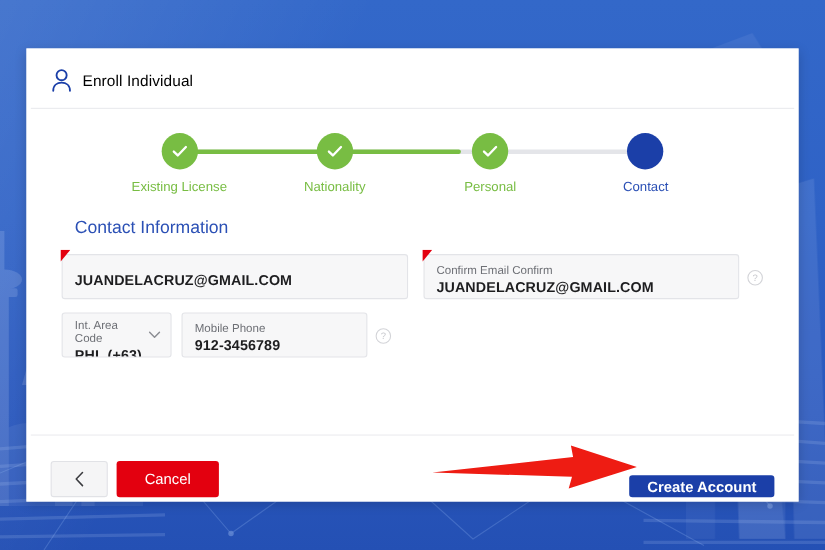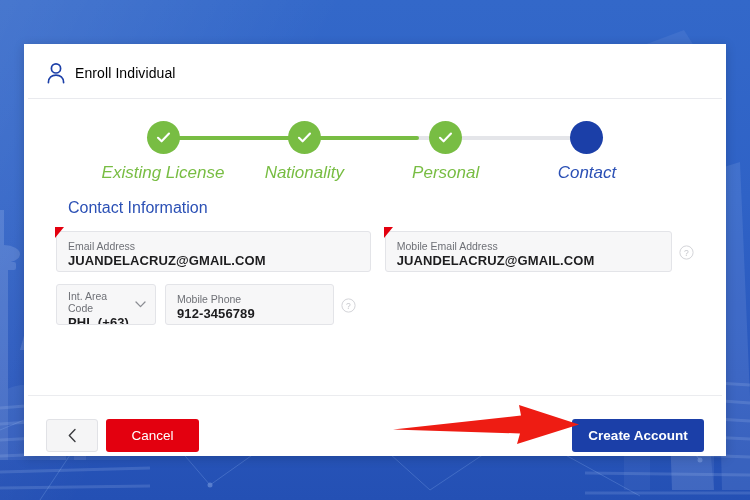--- a/index.html
+++ b/index.html
@@ -143,23 +143,22 @@
     border-radius: 50%;
     display: flex;
     align-items: center;
     justify-content: center;
   }
   .step-bullet.done { background: #78bd43; }
   .step-bullet.current { background: #1b3fa8; }
   .step-bullet svg { display: block; }
   .step-label {
     margin-top: 9px;
-    font-size: 17px;
+    font-size: 12px;
     white-space: nowrap;
-    font-style: italic;
   }
   .step-label.done { color: #78bd43; }
   .step-label.current { color: #2b50b5; }
 
   
   #section-title {
     font-size: 16px;
     color: #2b50b5;
     font-weight: normal;
     margin: 14px 0 0 12px;
@@ -262,21 +261,21 @@
     font-size: 13.5px;
     font-family: "Liberation Sans", sans-serif;
     cursor: pointer;
     display: flex;
     align-items: center;
     justify-content: center;
   }
   #btn-create {
     margin-left: auto;
     min-width: 132px;
-    height: 33px;
+    height: 20px;
     background: #1b3fa8;
     border: none;
     border-radius: 3px;
     color: #fff;
     font-size: 13.5px;
     font-weight: bold;
     font-family: "Liberation Sans", sans-serif;
     cursor: pointer;
     display: flex;
     align-items: center;
@@ -432,31 +431,30 @@
     <div id="section-title">Contact Information</div>
 
     <div id="form-area">
 
       <div class="form-row">
 
         <div class="field" id="field-email">
           <svg class="req-flag" viewBox="0 0 9 11">
             <path d="M0 0 L9 0 L0 11 Z" fill="#e3000f"></path>
           </svg>
-          <div class="field-label">Email Address</div>
           <div class="field-value">JUANDELACRUZ@GMAIL.COM</div>
         </div>
 
         <div class="spacer-12"></div>
 
         <div class="field" id="field-email-confirm">
           <svg class="req-flag" viewBox="0 0 9 11">
             <path d="M0 0 L9 0 L0 11 Z" fill="#e3000f"></path>
           </svg>
-          <div class="field-label">Mobile Email Address</div>
+          <div class="field-label">Confirm Email Confirm</div>
           <div class="field-value">JUANDELACRUZ@GMAIL.COM</div>
         </div>
 
         <svg class="help-icon" viewBox="0 0 15 15">
           <circle cx="7.5" cy="7.5" r="6.6" fill="none" stroke="#d3d4d8" stroke-width="1"></circle>
           <text x="7.5" y="10.6" text-anchor="middle" font-size="8.6" font-family="Liberation Sans, sans-serif" fill="#c6c7cc">?</text>
         </svg>
       </div>
 
       <div class="form-row">

